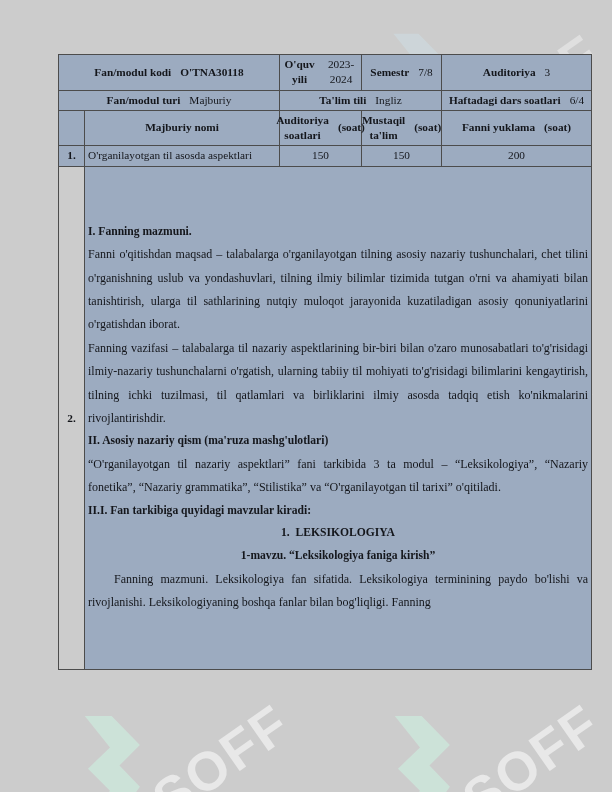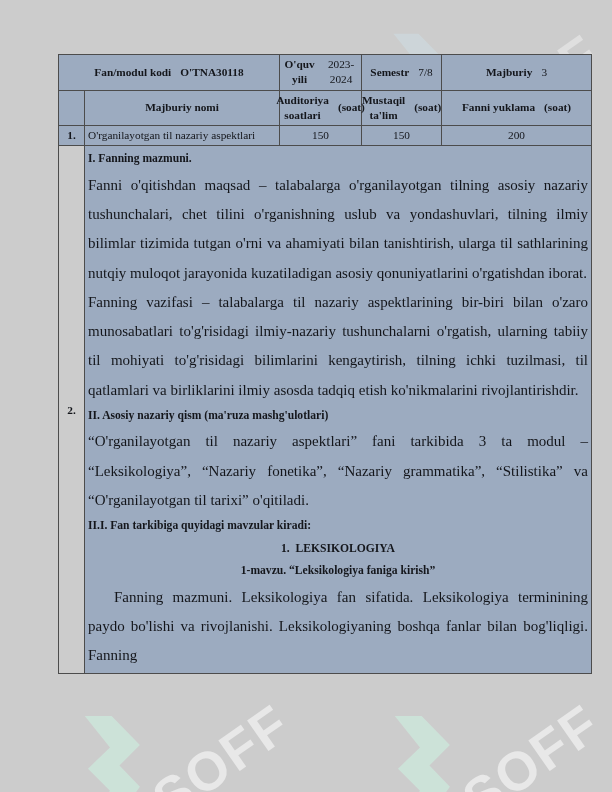--- a/index.html
+++ b/index.html
@@ -109,21 +109,21 @@
     text-align: center;
     font-weight: bold;
     padding-top: 5px;
   }
 
   p.pr {
     margin: 0 0 0 0;
     text-align: justify;
     text-justify: inter-word;
     line-height: 1.95;
-    font-size: 15px;
+    font-size: 12px;
   }
   p.pr.ind { text-indent: 26px; }
   p.hd {
     margin: 0;
     font-weight: bold;
     line-height: 1.95;
     font-size: 11.6px;
     text-align: left;
   }
   p.hd.ctr { text-align: center; }
@@ -197,26 +197,46 @@
         </div>
       </td>
       <td class="hdr">
         <div class="cellstack">
           <span class="b">Semestr</span>
           <span style="font-weight:normal">7/8</span>
         </div>
       </td>
       <td class="hdr">
         <div class="cellstack">
-          <span class="b">Majburiy</span>
+          <span class="b">Auditoriya</span>
           <span style="font-weight:normal">3</span>
         </div>
       </td>
     </tr>
 
+    <tr>
+      <td class="hdr" colspan="2">
+        <div class="cellstack">
+          <span class="b">Fan/modul turi</span>
+          <span style="font-weight:normal">Majburiy</span>
+        </div>
+      </td>
+      <td class="hdr" colspan="2">
+        <div class="cellstack">
+          <span class="b">Ta'lim tili</span>
+          <span style="font-weight:normal">Ingliz</span>
+        </div>
+      </td>
+      <td class="hdr">
+        <div class="cellstack">
+          <span class="b">Haftadagi dars soatlari</span>
+          <span style="font-weight:normal">6/4</span>
+        </div>
+      </td>
+    </tr>
 
     <tr>
       <td style="border-right:none; background:#9cabc0;"></td>
       <td class="hdr">
         <span class="b">Majburiy nomi</span>
       </td>
       <td class="hdr">
         <div class="cellstack">
           <span class="b">Auditoriya soatlari</span>
           <span class="b">(soat)</span>
@@ -231,21 +251,21 @@
       <td class="hdr">
         <div class="cellstack">
           <span class="b">Fanni yuklama</span>
           <span class="b">(soat)</span>
         </div>
       </td>
     </tr>
 
     <tr>
       <td class="numcol">1.</td>
-      <td class="namecell">O'rganilayotgan til nazariy aspektlari</td>
+      <td class="namecell">O'rganilayotgan til asosda aspektlari</td>
       <td class="val">150</td>
       <td class="val">150</td>
       <td class="val">200</td>
     </tr>
 
     <tr>
       <td class="bodycell numcol2">2.</td>
       <td class="bodycell clip-bottom" colspan="4" style="height:498px;">
 
         <p class="hd">I. Fanning mazmuni.</p>

